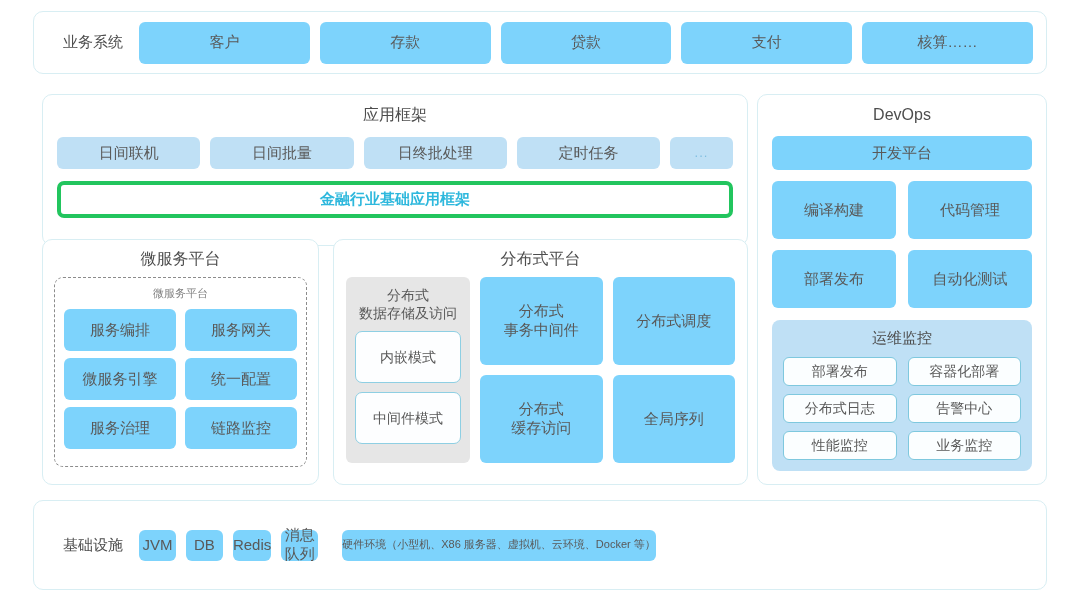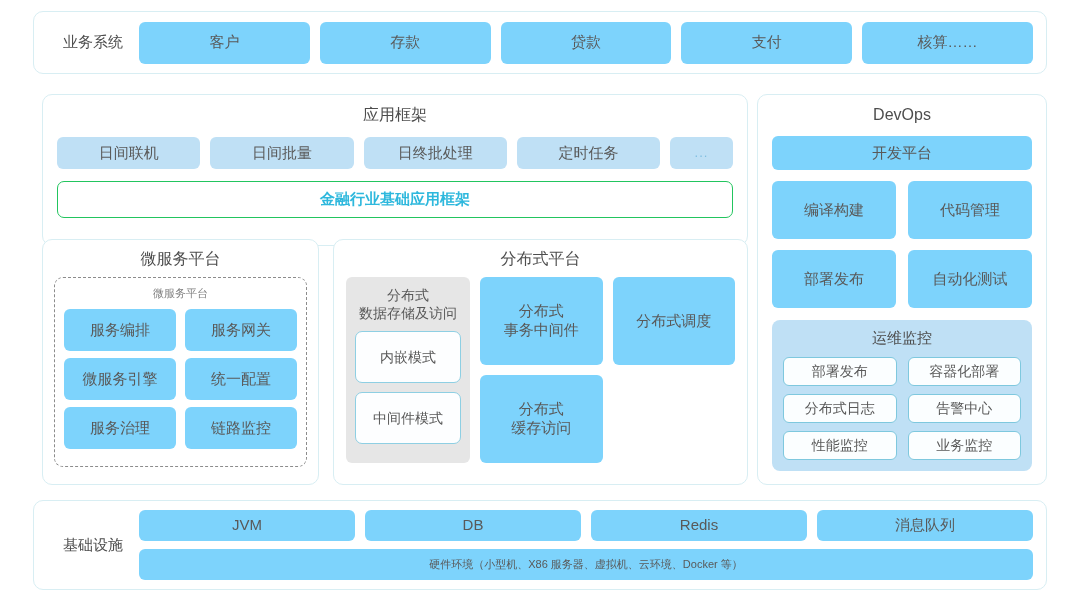--- a/index.html
+++ b/index.html
@@ -66,21 +66,21 @@
   .appfw .panel-title { margin-bottom: 14px; }
   .appfw-row { display: flex; gap: 10px; margin-bottom: 12px; }
   .appfw-row .chip { height: 32px; }
   .appfw-row .chip:nth-child(1),
   .appfw-row .chip:nth-child(2),
   .appfw-row .chip:nth-child(3),
   .appfw-row .chip:nth-child(4) { flex: 1; }
   .appfw-row .chip:nth-child(5) { width: 63px; flex: none; color:#7fbfe0; letter-spacing:1px; font-size:13px; }
   .appfw-band {
     height: 37px;
-    border: 1px solid #22c55e;
+    border: 4px solid #22c55e;
     border-radius: 7px;
     display: flex; align-items: center; justify-content: center;
     color: #2eb8dd;
     font-size: 15px;
     font-weight: bold;
     background: #ffffff;
   }
 
   
   .mid-row { position: absolute; left: 42px; top: 239px; width: 706px; height: 246px; display: flex; gap: 14px; }
@@ -144,21 +144,21 @@
   .infra {
     position: absolute; left: 33px; top: 500px;
     width: 1014px; height: 90px;
     display: flex; align-items: center;
     padding: 10px 13px;
   }
   .infra-label {
     width: 92px; flex: none;
     font-size: 15px; color: #4d4d4d; text-align: center;
   }
-  .infra-right { flex: 1; display: flex; flex-direction: column; gap: 8px; }
+  .infra-right { flex: 1; display: flex; flex-direction: row; gap: 24px; }
   .infra-row { display: flex; gap: 10px; }
   .infra-row .chip { flex: 1; height: 31px; }
   .infra-hw { height: 31px; font-size: 11px; }
 </style>
 </head>
 <body>
 
 <div class="page">
 
   <div class="panel biz-bar">
@@ -211,20 +211,21 @@
 数据存储及访问</div>
           <div class="chip chip-white-blue">内嵌模式</div>
           <div class="chip chip-white-blue">中间件模式</div>
         </div>
         <div class="dist-rest">
           <div class="chip chip-gray">分布式
 事务中间件</div>
           <div class="chip chip-gray">分布式调度</div>
           <div class="chip chip-gray">分布式
 缓存访问</div>
+          <div class="chip chip-gray">全局序列</div>
         </div>
       </div>
     </div>
   </div>
 
   <div class="panel devops">
     <div class="panel-title">DevOps</div>
     <div class="chip chip-gray devops-full">开发平台</div>
     <div class="devops-grid">
       <div class="chip chip-gray">编译构建</div>

